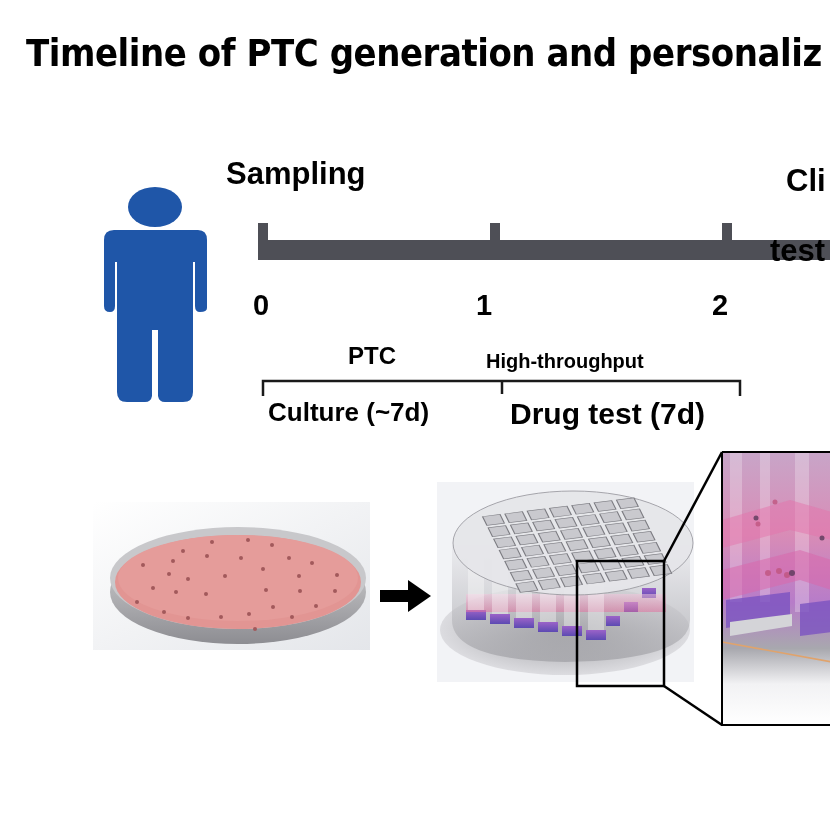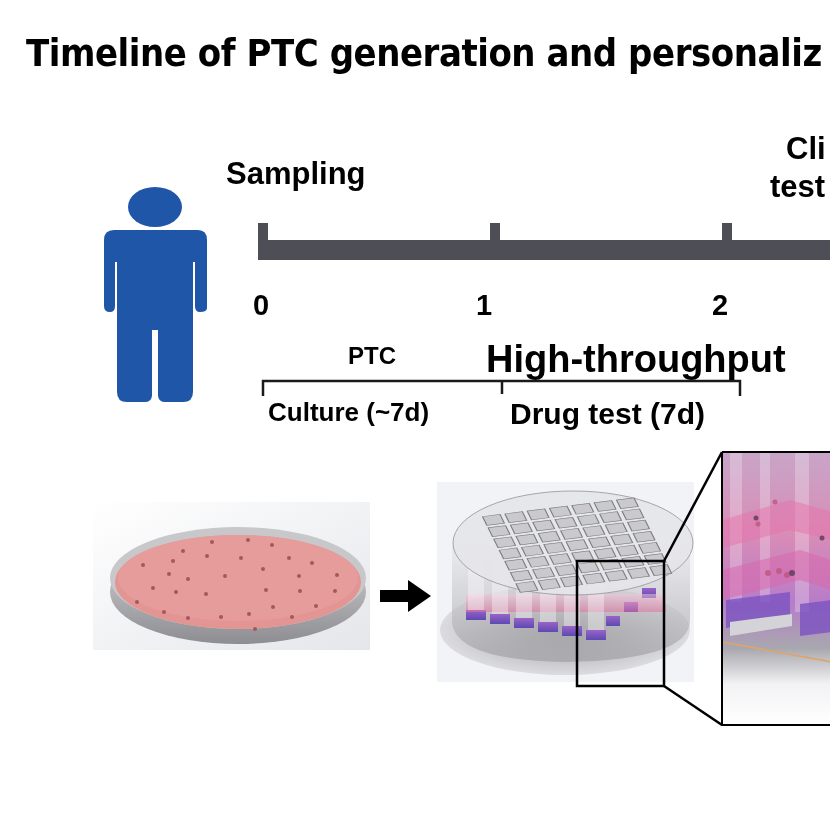--- a/index.html
+++ b/index.html
@@ -2,25 +2,25 @@
 <html><head>
 <meta charset="utf-8">
 <style>
   html, body { margin: 0; padding: 0; background: #ffffff; }
   body { width: 830px; height: 831px; position: relative; overflow: hidden; font-family: "Liberation Sans", sans-serif; }
   .abs { position: absolute; }
   .title { left: 26px; top: 32px; font-family: "DejaVu Sans", sans-serif; font-weight: bold; font-size: 37px; letter-spacing: -0.5px; color: #000; white-space: nowrap; transform: scaleX(0.92); transform-origin: left top; }
   .lbl { font-family: "Liberation Sans", sans-serif; font-weight: bold; color: #000; white-space: nowrap; }
   .sampling { left: 226px; top: 156px; font-size: 31px; }
   .clinical { left: 770px; top: 130px; font-size: 31px; line-height: 38px; text-align: left; }
-  .clinical span { display: block; }
+  .clinical span { display: block; margin-top: 32px; }
   .clinical .l1 { margin-left: 16px; }
   .tick-lbl { top: 289px; font-size: 29px; }
   .ptc { left: 348px; top: 342px; font-size: 24px; }
-  .htp { left: 486px; top: 338px; font-size: 38px; }
+  .htp { left: 486px; top: 350px; font-size: 20px; }
   .culture { left: 268px; top: 397px; font-size: 26px; }
   .drugtest { left: 510px; top: 397px; font-size: 30px; }
   svg { position: absolute; left: 0; top: 0; }
 </style>
 </head>
 <body>
 
 <div class="abs title">Timeline of PTC generation and personaliz</div>
 
 <svg width="830" height="831" viewBox="0 0 830 831">

